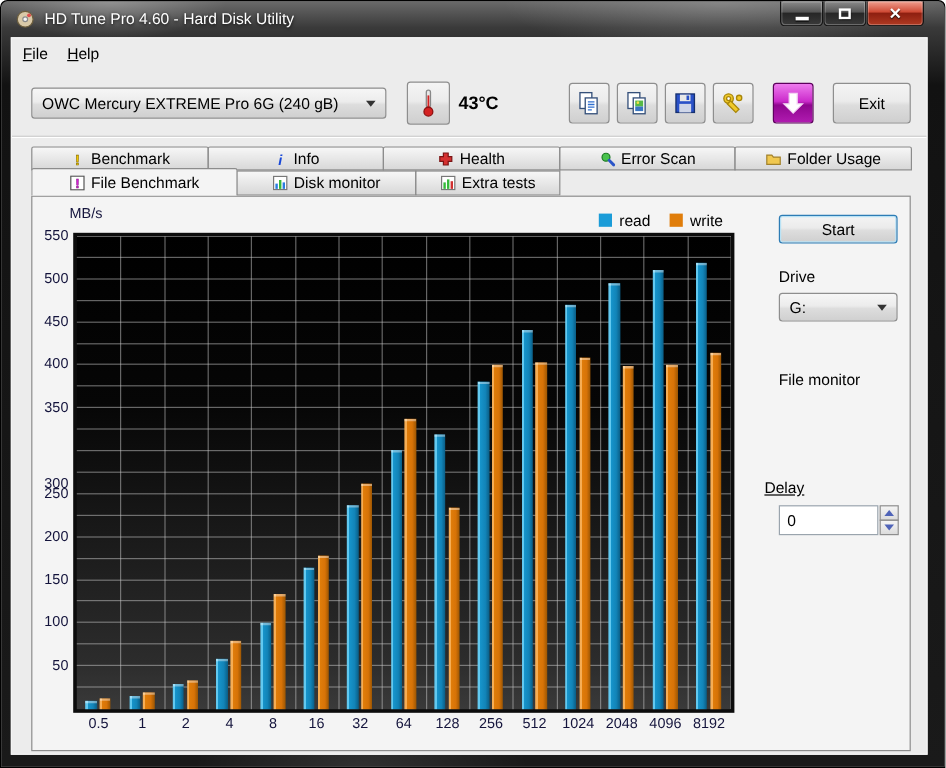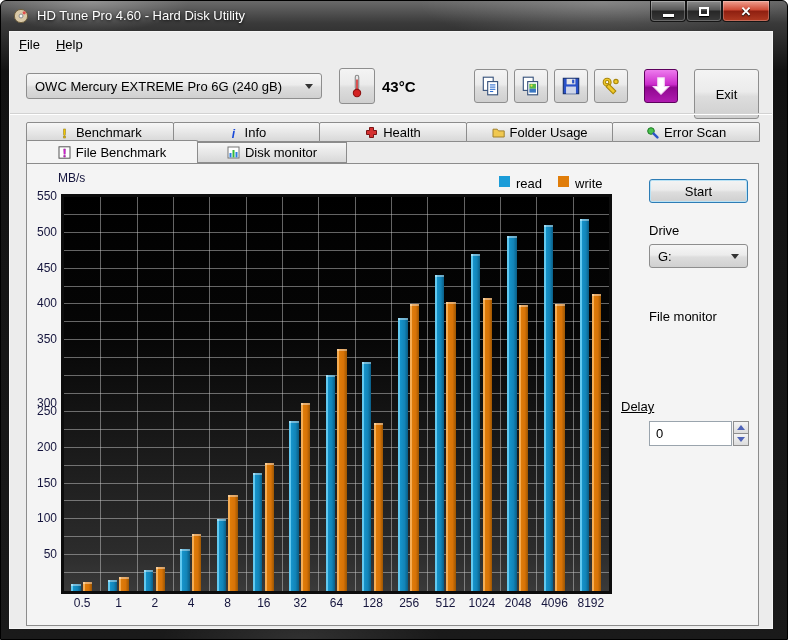--- a/index.html
+++ b/index.html
@@ -56,42 +56,42 @@
   .drive-combo-main { left:25px; top:72px; width:296px; height:26px; }
 
   .thermo-btn { position:absolute; left:338px; top:67px; width:36px; height:36px; }
   .temp-text { position:absolute; left:381px; top:77px; font-size:15px; font-weight:bold; color:#000; }
 
   .toolbtns { position:absolute; left:473px; top:68px; display:flex; gap:6px; }
   .toolbtn { width:34px; height:34px; }
   .toolbtn.update { margin-left:10px;
       background:linear-gradient(180deg,#ee7bee,#cb2bcb 45%,#8f068f 55%,#b01bb0);
       border:1px solid #5d005d; }
-  .exit-btn { position:absolute; left:693px; top:68px; width:65px; height:50px; }
+  .exit-btn { position:absolute; left:693px; top:68px; width:65px; height:34px; }
 
   
   .tabrow { position:absolute; display:flex; }
   .tabrow1 { left:25px; top:121px; width:733px; height:20px; }
   .tabrow2 { left:25px; top:141px; width:733px; height:21px; }
   .tab { display:flex; align-items:center; justify-content:center; gap:5px;
          background:linear-gradient(180deg,#f7f7f7,#e9e9e9 45%,#d8d8d8);
          border:1px solid #8c8c8c; margin-right:-1px; font-size:13px; color:#000;
          white-space:nowrap; cursor:default; height:100%; }
   .tabrow1 .tab { flex:1 1 0; border-radius:2px 2px 0 0; }
   .tab.active { background:#f4f4f4; border-bottom:none; height:23px; margin-top:-2px;
                 position:relative; z-index:3; border-radius:2px 2px 0 0; }
   .tab .ticon { width:13px; height:13px; flex:0 0 auto; }
 
   .panel { position:absolute; left:25px; top:162px; width:733px; height:463px;
            background:#f4f4f4; border:1px solid #8c8c8c; z-index:1; }
 
   
   .mbps-label { position:absolute; left:57px; top:170px; font-size:12px; color:#14143c; z-index:2; }
   .legend { position:absolute; left:498px; top:175px; display:flex; gap:16px; z-index:2; }
-  .legend .item { display:flex; align-items:flex-start; gap:6px; font-size:13px; color:#000; }
+  .legend .item { display:flex; align-items:center; gap:6px; font-size:13px; color:#000; }
   .legend .swatch { width:11px; height:11px; }
 
   .plot { position:absolute; left:63px; top:196px; width:545px; height:394px;
           background:linear-gradient(180deg,#000 0%,#060606 35%,#2c2c2c 90%,#3a3a3a 100%);
           box-shadow:0 0 0 3px #0c0c0c; z-index:2; }
   .gridline-h { position:absolute; left:0; width:100%; height:1px; background:rgba(200,200,200,.5); }
   .gridline-v { position:absolute; top:0; width:1px; height:100%; background:rgba(200,200,200,.5); }
   .bar { position:absolute; bottom:0; box-shadow:inset 0 2px 0 rgba(255,255,255,.4); }
   .bar.read  { background:linear-gradient(90deg,#62c9f0 0%,#62c9f0 20%,#1795cc 20%,#1284b8 65%,#0a5d85 100%); }
   .bar.write { background:linear-gradient(90deg,#f6ad54 0%,#f6ad54 20%,#e07d0a 20%,#d77307 65%,#9c5603 100%); }
@@ -103,21 +103,21 @@
 
   
   .start-btn { position:absolute; left:648px; top:178px; width:99px; height:24px;
                border:1px solid #2d7cb5; box-shadow:inset 0 0 0 1px #b9e2f5;
                border-radius:3px; z-index:2; }
   .side-label { position:absolute; font-size:13px; color:#000; z-index:2; }
   .drive-label { left:648px; top:222px; }
   .drive-combo { left:648px; top:243px; width:99px; height:24px; z-index:2; }
   .filelen-label { left:648px; top:308px; }
   .filelen-combo { left:648px; top:331px; width:99px; height:24px; z-index:2; }
-  .delay-label { left:620px; top:398px;text-decoration:underline; }
+  .delay-label { left:636px; top:398px;text-decoration:underline; }
   .delay-input { position:absolute; left:648px; top:420px; width:83px; height:25px;
                  background:#fff; border:1px solid #9aa4ad; font-size:13px; color:#000;
                  padding:4px 6px; z-index:2; font-family:"Liberation Sans",sans-serif; }
   .spinner { position:absolute; left:732px; top:420px; width:16px; height:25px; display:flex;
              flex-direction:column; z-index:2; }
   .spin-btn { flex:1; border:1px solid #8e8e8e; display:flex; align-items:center; justify-content:center;
               background:linear-gradient(180deg,#f4f4f4,#dcdcdc); cursor:default; }
   .spin-btn + .spin-btn { margin-top:-1px; }
   .tri-up { width:0; height:0; border-left:4px solid transparent; border-right:4px solid transparent;
             border-bottom:5px solid #4f63b8; }
@@ -254,33 +254,33 @@
         <span class="ticon">
           <svg width="13" height="13" viewBox="0 0 13 13">
             <path d="M4.5 1.5h4v3h3v4h-3v3h-4v-3h-3v-4h3z" fill="#d53030" stroke="#7a1414"></path>
           </svg>
         </span>
         <span>Health</span>
       </div>
       <div class="tab">
         <span class="ticon">
           <svg width="13" height="13" viewBox="0 0 13 13">
-            <path d="M1 3.2h4.2l1.3 1.7h5.7V11H1z" fill="#f0c850" stroke="#a1812c"></path>
-          </svg>
-        </span>
-        <span>Folder Usage</span>
-      </div>
-      <div class="tab">
-        <span class="ticon">
-          <svg width="13" height="13" viewBox="0 0 13 13">
             <circle cx="5" cy="5" r="3.3" fill="#49c24d" stroke="#1d7a24"></circle>
             <line x1="7.6" y1="7.6" x2="11.4" y2="11.4" stroke="#2b55c8" stroke-width="2.4" stroke-linecap="round"></line>
           </svg>
         </span>
         <span>Error Scan</span>
+      </div>
+      <div class="tab">
+        <span class="ticon">
+          <svg width="13" height="13" viewBox="0 0 13 13">
+            <path d="M1 3.2h4.2l1.3 1.7h5.7V11H1z" fill="#f0c850" stroke="#a1812c"></path>
+          </svg>
+        </span>
+        <span>Folder Usage</span>
       </div>
     </div>
   <div class="tabrow tabrow2">
       <div class="tab active" style="width: 172px;">
         <span class="ticon">
           <svg width="13" height="13" viewBox="0 0 13 13">
             <rect x="1" y="0.8" width="11" height="11.4" fill="#fff" stroke="#555"></rect>
             <text x="6.5" y="10.6" text-anchor="middle" font-size="11" font-weight="bold" fill="#d520d5" stroke="#7a0c7a" stroke-width="0.4">!</text>
           </svg>
         </span>
@@ -289,20 +289,31 @@
       <div class="tab" style="width: 150px;">
         <span class="ticon">
           <svg width="13" height="13" viewBox="0 0 13 13">
             <rect x="1" y="1" width="11" height="11" fill="#fff" stroke="#777"></rect>
             <rect x="2.5" y="7" width="2" height="4.4" fill="#2a7de0"></rect>
             <rect x="5.5" y="4" width="2" height="7.4" fill="#35b93a"></rect>
             <rect x="8.5" y="6" width="2" height="5.4" fill="#2a7de0"></rect>
           </svg>
         </span>
         <span>Disk monitor</span>
+      </div>
+      <div class="tab" style="width: 121px;">
+        <span class="ticon">
+          <svg width="13" height="13" viewBox="0 0 13 13">
+            <rect x="1" y="1" width="11" height="11" fill="#fff" stroke="#777"></rect>
+            <rect x="2.5" y="6" width="2" height="5.4" fill="#35b93a"></rect>
+            <rect x="5.5" y="3.5" width="2" height="7.9" fill="#35b93a"></rect>
+            <rect x="8.5" y="5" width="2" height="6.4" fill="#d03030"></rect>
+          </svg>
+        </span>
+        <span>Extra tests</span>
       </div>
     </div>
 
   <div class="panel"></div>
 
   <span class="mbps-label">MB/s</span>
 
   <div class="legend">
     <span class="item">
       <span class="swatch" style="background: rgb(27, 156, 216);"></span>

